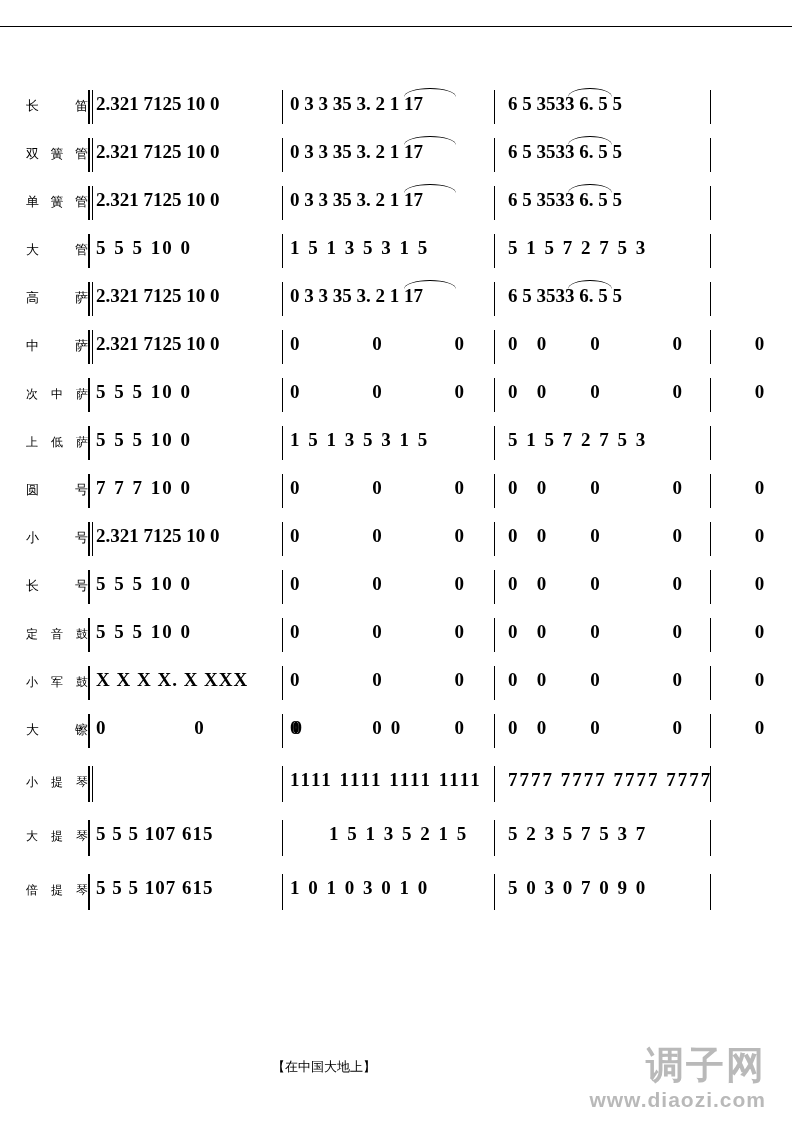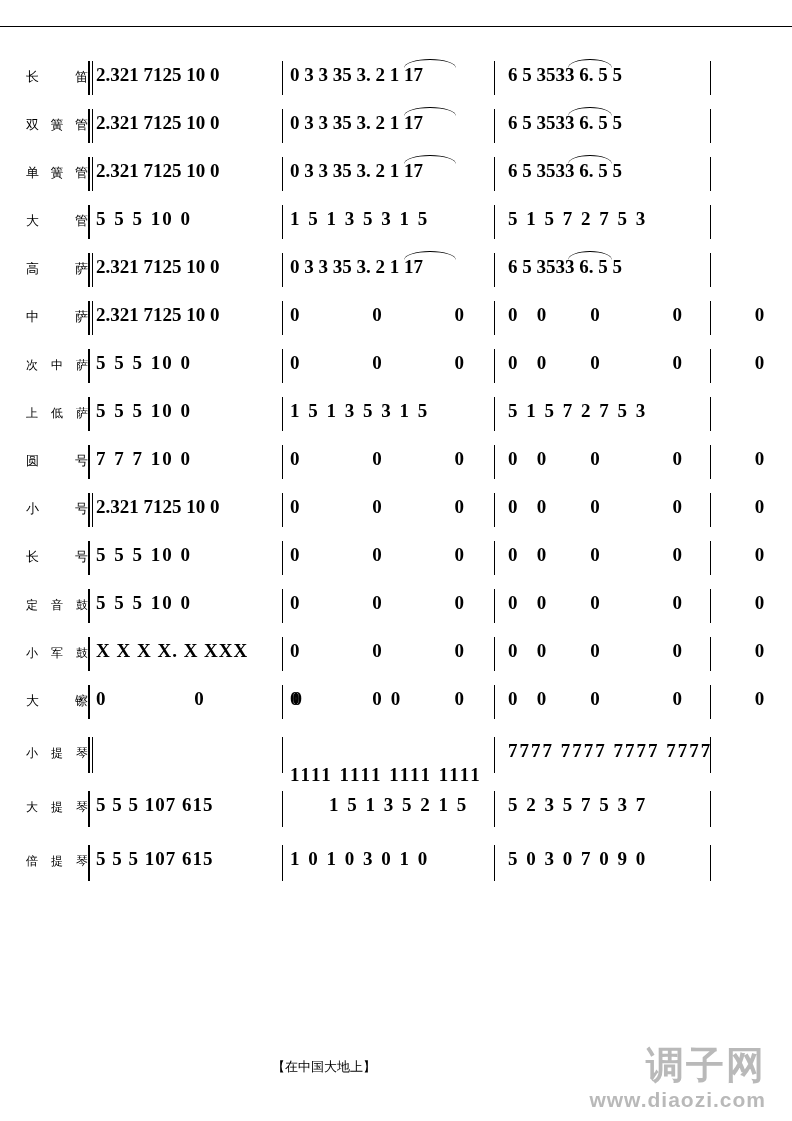--- a/index.html
+++ b/index.html
@@ -35,21 +35,21 @@
     top: 26px;
     left: 0;
     width: 792px;
     height: 1px;
     background: #000;
   }
 
   
   .score {
     position: absolute;
-    top: 55px;
+    top: 84px;
     left: 0;
     width: 644px;
   }
   .staff-row {
     position: relative;
     height: 48px;
   }
 
   .inst-label {
     position: absolute;
@@ -309,21 +309,21 @@
       <div class="mus" style="left:508px;letter-spacing:34px;">0   0   0   0</div>
     </div>
 
     <div class="staff-row" style="height:54px;">
       <div class="inst-label small" style="top:18px;">小提琴</div>
       <div class="barline" style="left:88px;top:10px;height:36px;"></div>
       <div class="barline" style="left:92px;width:1px;top:10px;height:36px;"></div>
       <div class="barline thin" style="left:282px;top:10px;height:36px;"></div>
       <div class="barline thin" style="left:494px;top:10px;height:36px;"></div>
       <div class="barline thin" style="left:710px;top:10px;height:36px;"></div>
-      <div class="mus" style="left:290px;top:12px;letter-spacing:2px;margin-top:24px;">1111 1111 1111 1111</div>
+      <div class="mus" style="left:290px;top:12px;letter-spacing:2px;">1111 1111 1111 1111</div>
       <div class="mus" style="left:508px;top:12px;letter-spacing:2px;">7777 7777 7777 7777</div>
     </div>
 
     <div class="staff-row" style="height:54px;">
       <div class="inst-label small" style="top:18px;">大提琴</div>
       <div class="barline" style="left:88px;top:10px;height:36px;"></div>
       <div class="barline thin" style="left:282px;top:10px;height:36px;"></div>
       <div class="barline thin" style="left:494px;top:10px;height:36px;"></div>
       <div class="barline thin" style="left:710px;top:10px;height:36px;"></div>
       <div class="mus" style="left:96px;top:12px;letter-spacing:1px;">5 5    5 107 615</div>

